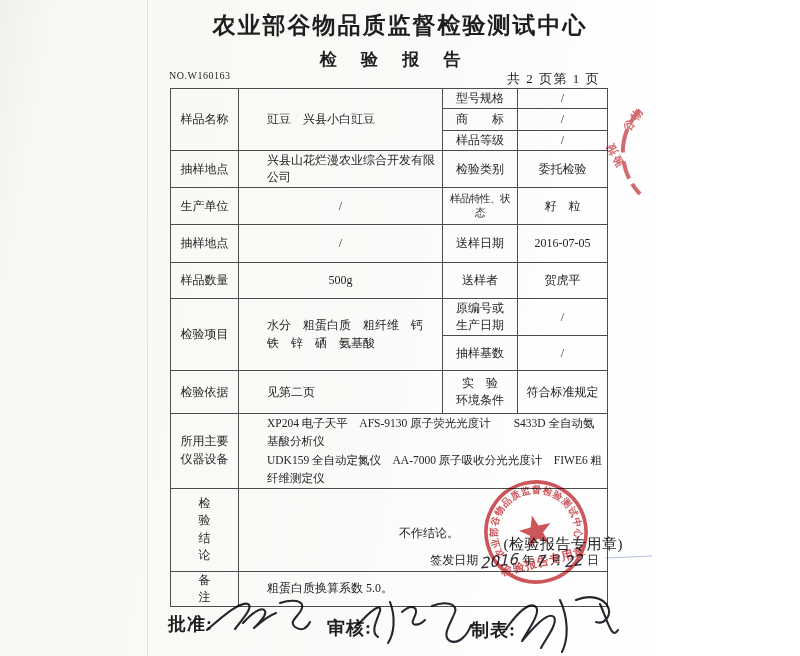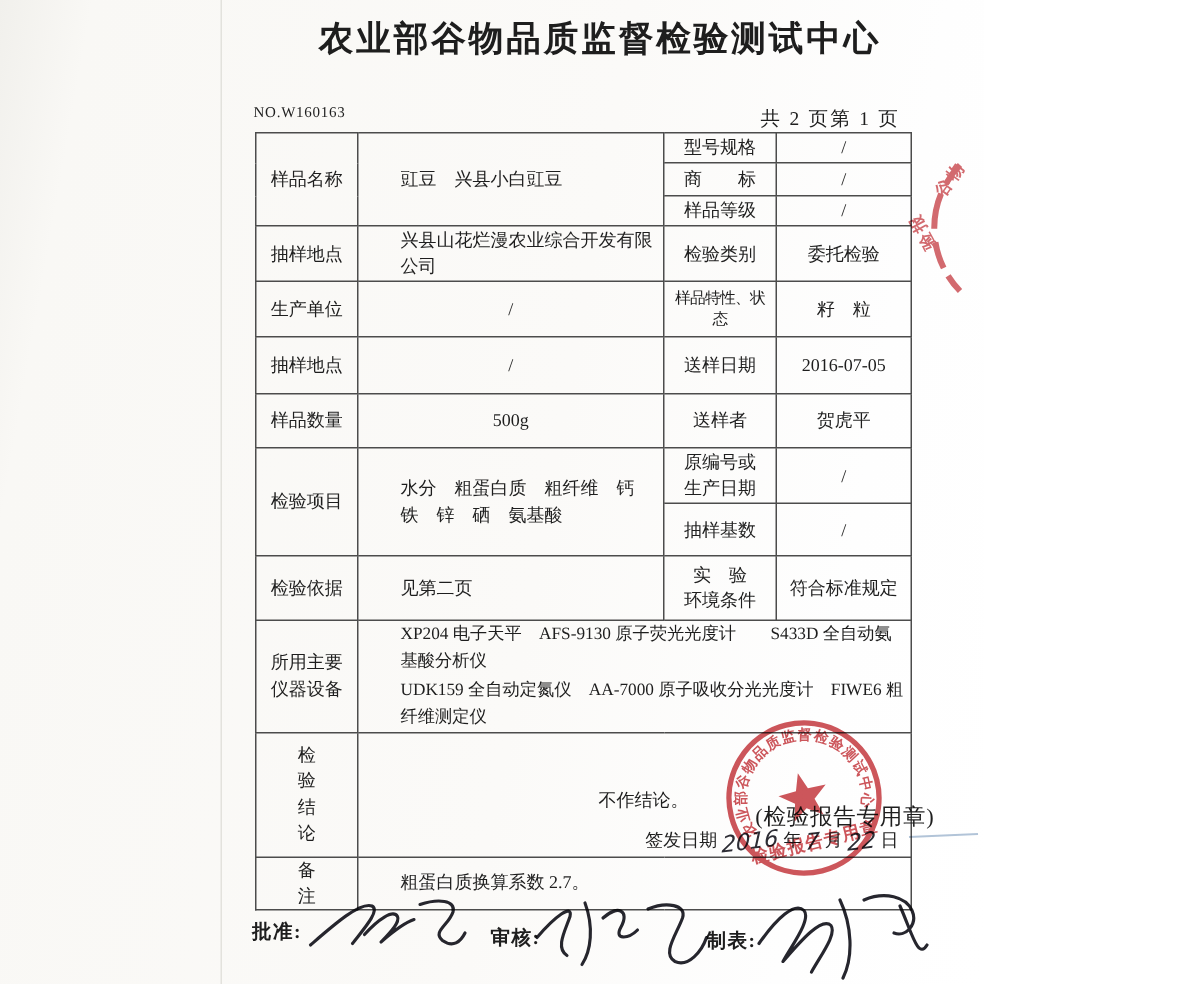--- a/index.html
+++ b/index.html
@@ -26,21 +26,21 @@
   .rpt td.small { font-size:10.5px; letter-spacing:-.5px; }
   .rpt td.instr { font-size:11.5px; line-height:1.6; }
   .concl { position:relative; text-align:left; vertical-align:top; }
   .concl-text { padding:7px 0 0 12px; font-size:12px; }
   .seal-note { position:absolute; right:-16px; bottom:17px; font-size:15px; letter-spacing:.5px; }
   .issue-line { position:absolute; right:8px; bottom:2px; font-size:12px;
     display:flex; align-items:flex-end; }
   .issue-line span { display:inline-block; }
   .hand { font-family:"DejaVu Sans",sans-serif; font-style:italic; font-size:15px;
     color:#2c2c34; transform:rotate(-7deg) skewX(-9deg); position:relative; top:1px; margin:0 3px; }
-  .footer-label { position:absolute; font-size:13px; font-weight:600; letter-spacing:1px; }
+  .footer-label { position:absolute; font-size:18px; font-weight:600; letter-spacing:1px; }
   #fl-approve { left:168px; top:612px; }
   #fl-review  { left:327px; top:616px; }
   #fl-tab     { left:471px; top:618px; }
 
   svg.overlay { position:absolute; left:0; top:0; width:800px; height:656px;
     pointer-events:none; mix-blend-mode:multiply; }
   .stamp-ring { fill:none; stroke:var(--stamp); stroke-width:3.6; }
   .stamp-ring-text { fill:var(--stamp); font-size:9.5px; font-weight:600; letter-spacing:.8px; }
   .stamp-star { fill:var(--stamp); }
   .stamp-bottom-text { fill:var(--stamp); font-size:11.5px; font-weight:700; letter-spacing:1px; }
@@ -48,20 +48,21 @@
   .partial-arc { fill:none; stroke:var(--stamp); stroke-width:4; }
   .sig { fill:none; stroke:#26262e; stroke-width:2.1; stroke-linecap:round; stroke-linejoin:round; }
 </style>
 </head>
 <body>
 
 <div class="page">
   <div class="paper-edge"></div>
 
   <div class="org-title">农业部谷物品质监督检验测试中心</div>
+  <div class="report-title">检 验 报 告</div>
   <div class="report-no">NO.W160163</div>
   <div class="page-info">共 2 页第 1 页</div>
 
   <table class="rpt">
     <colgroup>
         <col style="width:68px">
         <col style="width:204px">
         <col style="width:75px">
         <col style="width:90px">
       </colgroup>
@@ -144,21 +145,21 @@
             <span class="hand">7</span>
             <span>月</span>
             <span class="hand">22</span>
             <span>日</span>
           </div>
         </td>
       </tr>
       <tr style="height:32px">
         <td class="ml">备
 注</td>
-        <td colspan="3" class="left">粗蛋白质换算系数 2.7。</td>
+        <td colspan="3" class="left">粗蛋白质换算系数 5.0。</td>
       </tr>
     </tbody>
   </table>
 
   <div class="footer-label" id="fl-approve">批准:</div>
   <div class="footer-label" id="fl-review">审核:</div>
   <div class="footer-label" id="fl-tab">制表:</div>
 
   <svg class="overlay" viewBox="0 0 800 656">
 

